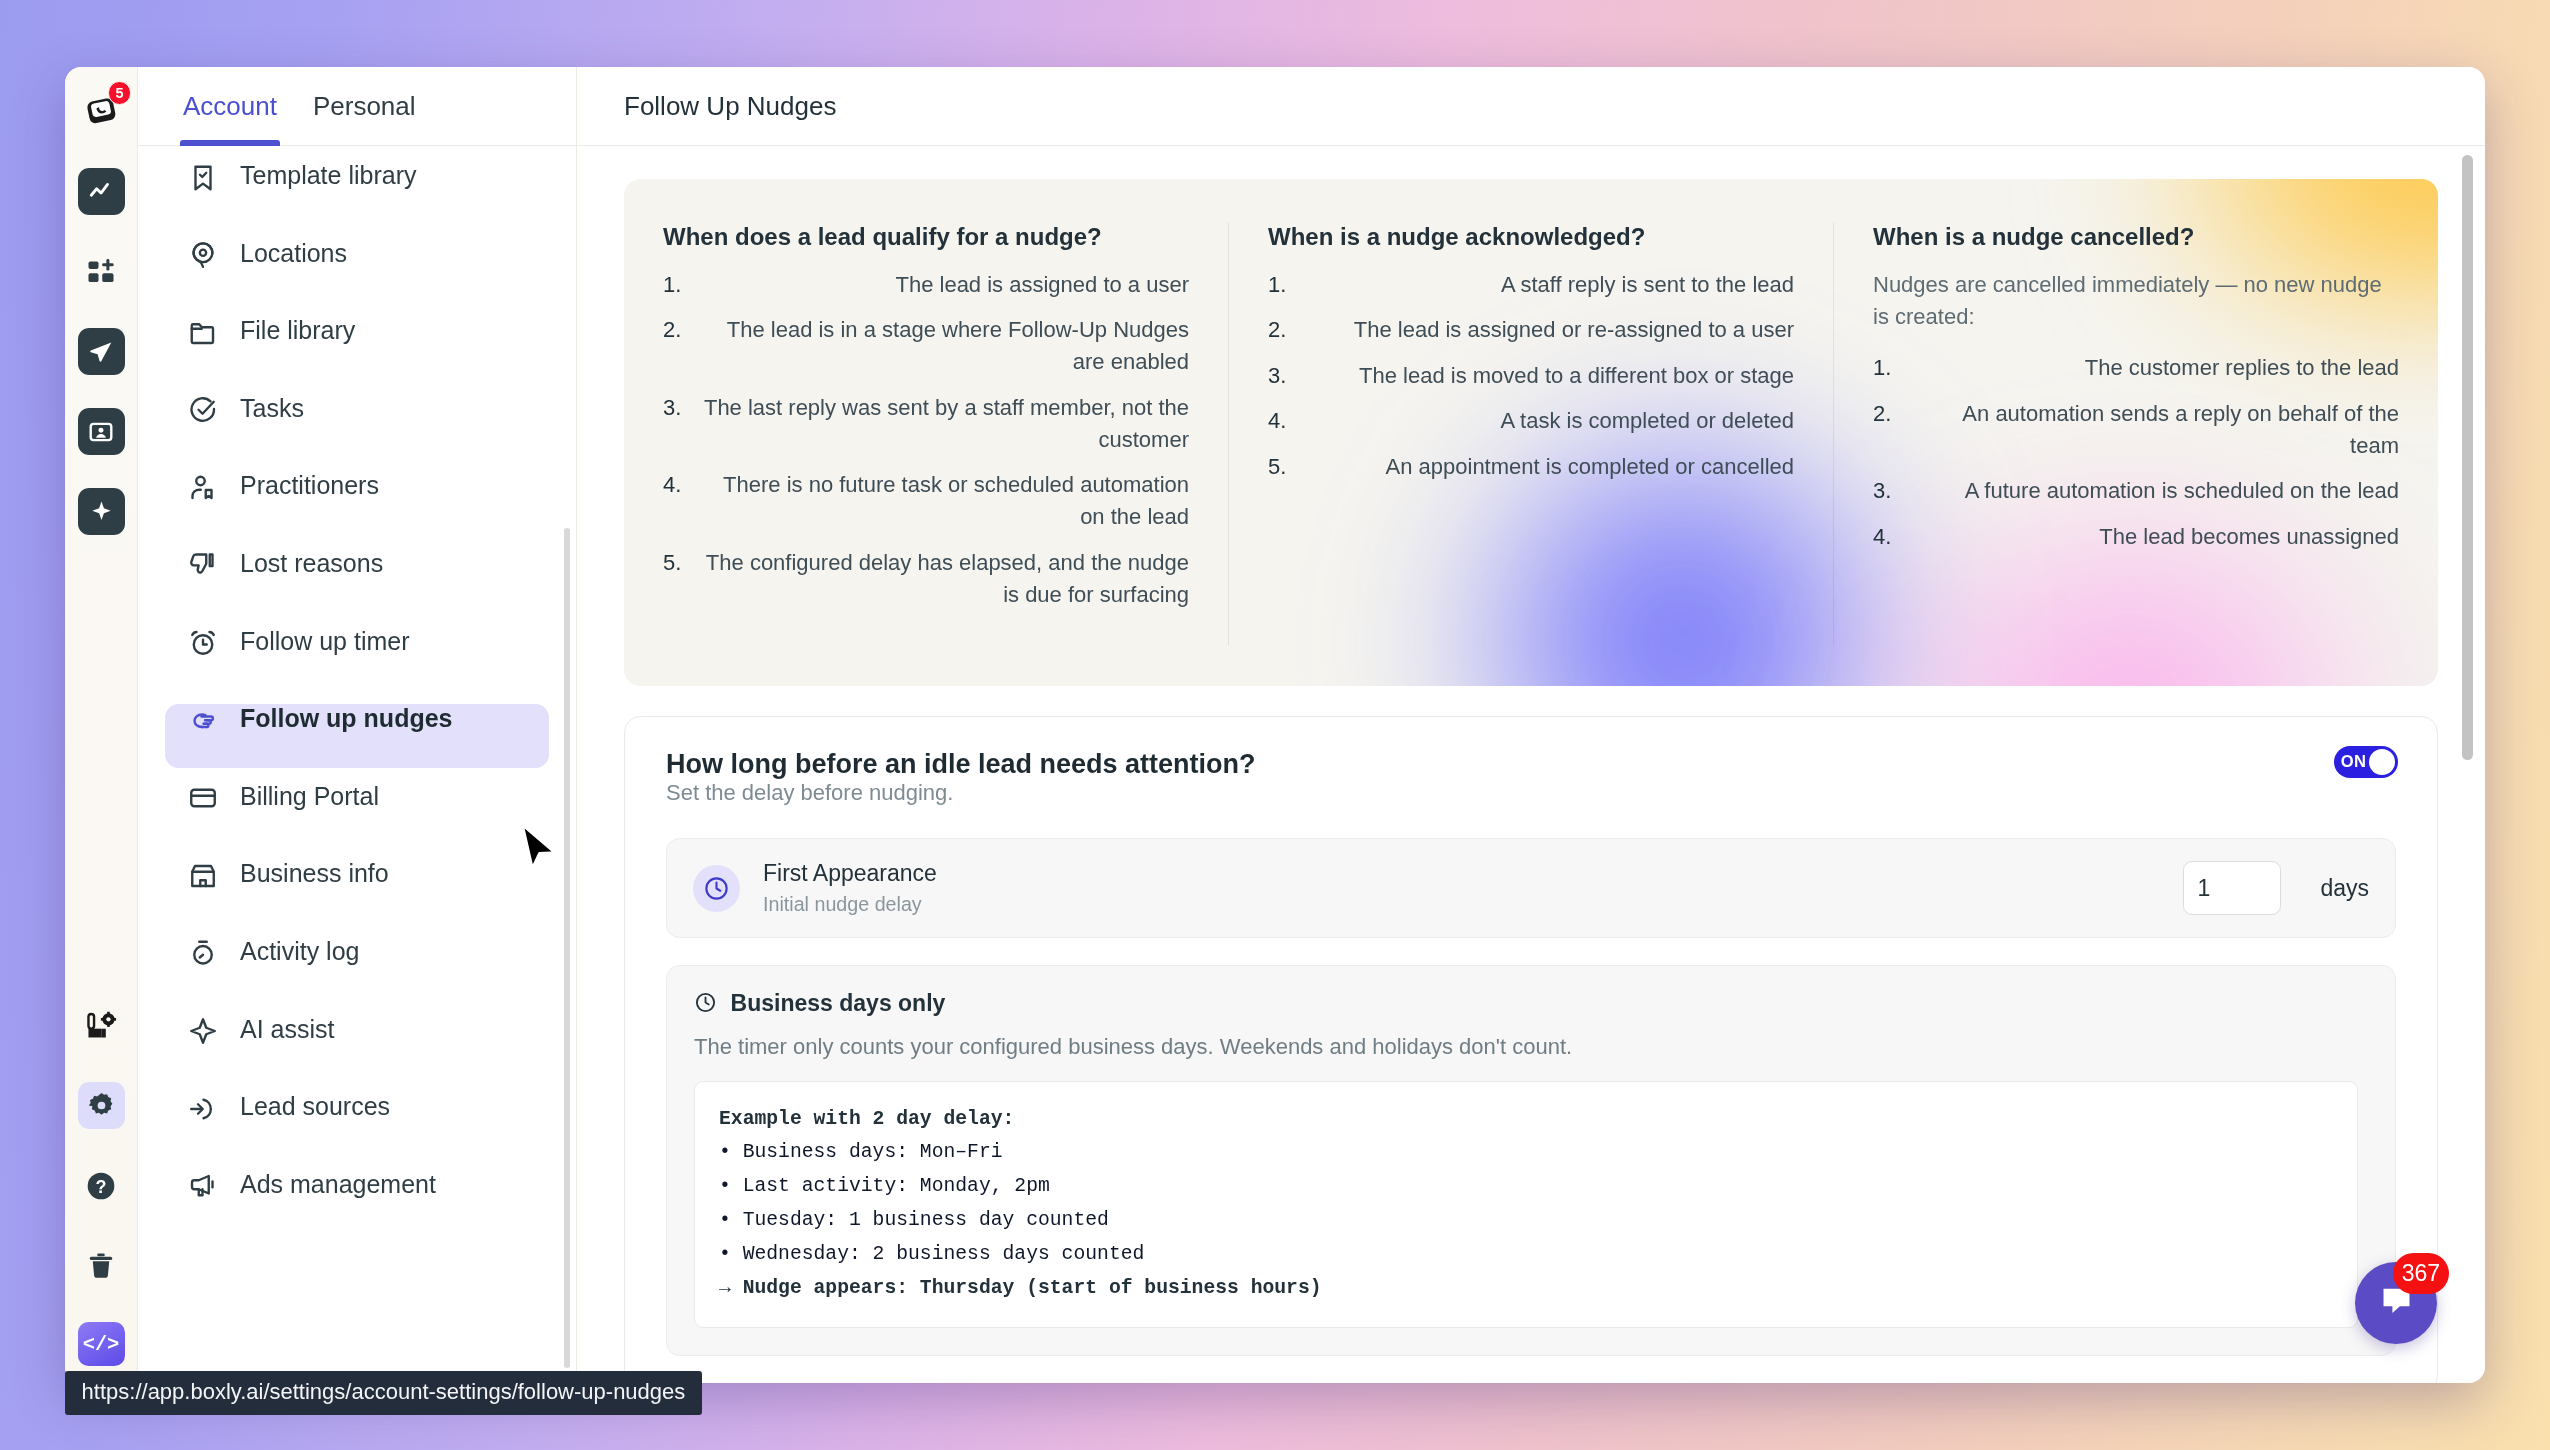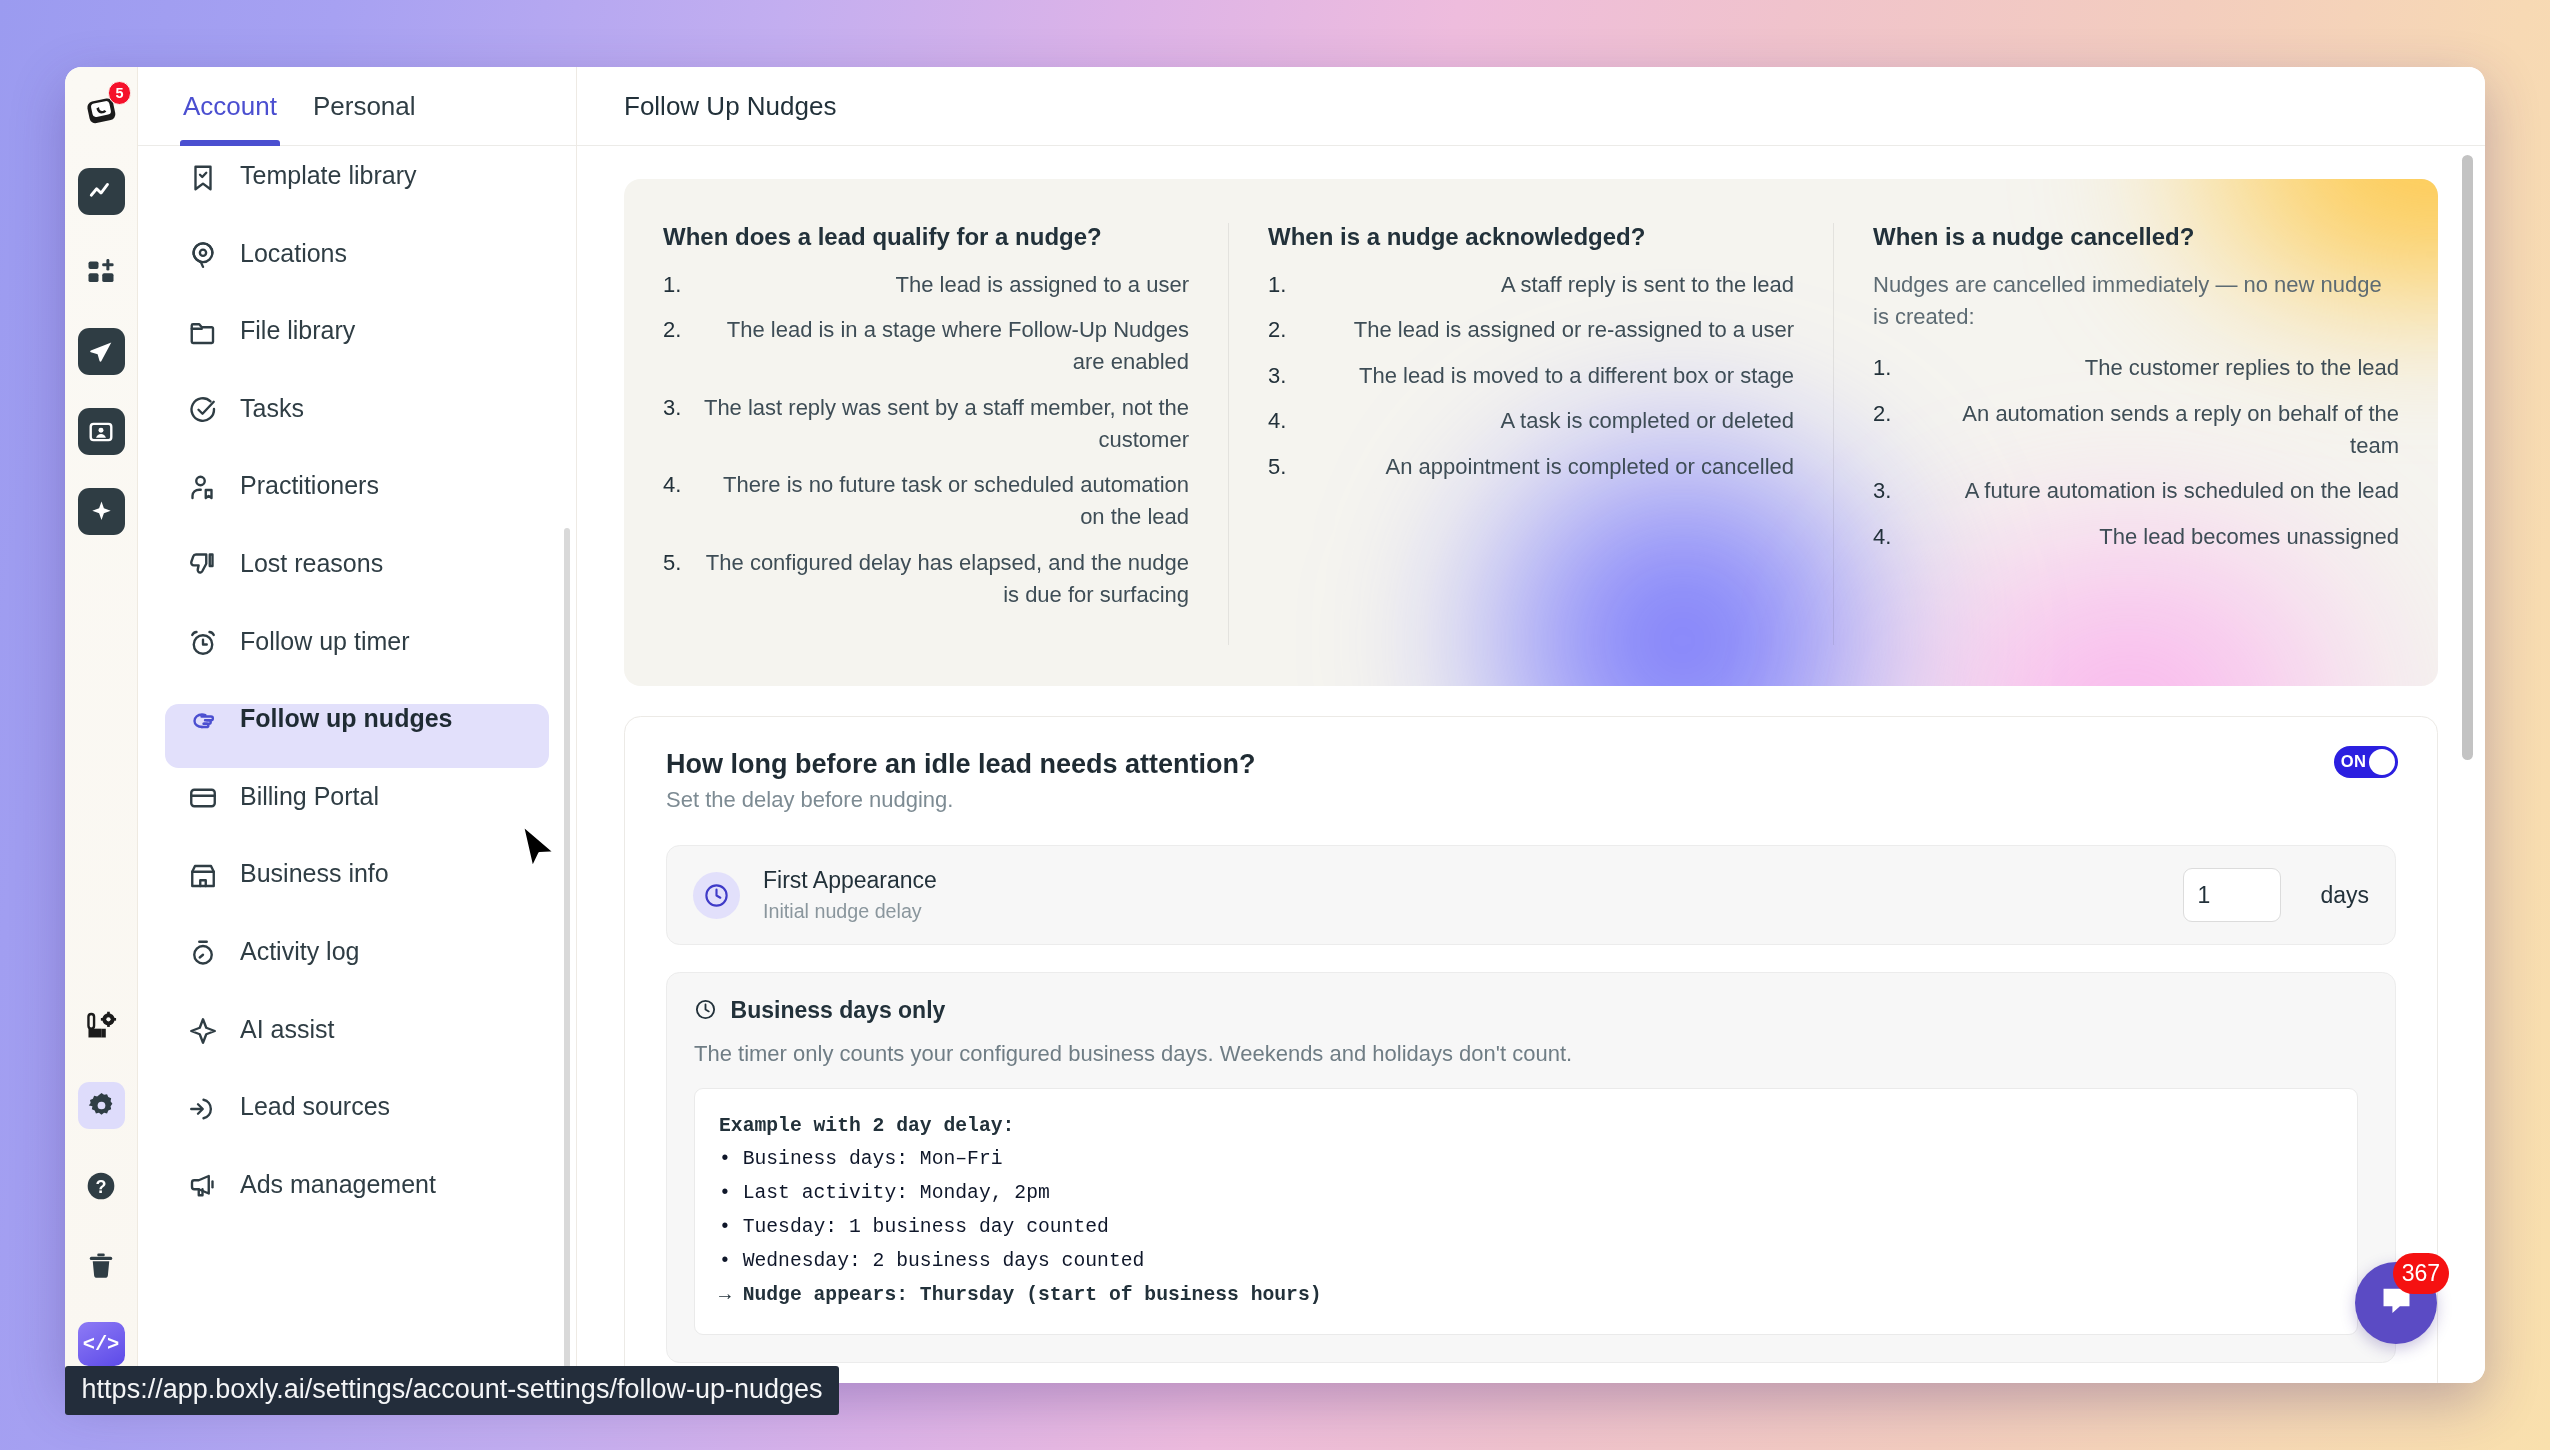--- a/index.html
+++ b/index.html
@@ -169,21 +169,21 @@
   #settings-card {
     margin-top: 30px;
     border: 0.8px solid #eceae6;
     border-radius: 16.6px;
     background:#fff;
     padding: 32px 41px 35px 41px;
     position:relative;
     box-shadow: 0 0.8px 1.5px rgba(0,0,0,.02);
   }
   #card-title { font-size: 27px; font-weight:700; color:#1f2b33; }
-  #card-sub { font-size: 22px; color:#7d8b93; margin-top: 7px; }
+  #card-sub { font-size: 22px; color:#7d8b93; margin-top: 0; }
 
   #toggle {
     position:absolute; right: 39px; top: 29px;
     width: 64px; height: 32px; border-radius: 16.6px;
     background: #2b1fe0;
     display:flex; align-items:center; justify-content:flex-start;
     padding: 0 6.8px;
   }
   #toggle-label { color:#fff; font-size:16.6px; font-weight:700; letter-spacing:0.4px; }
   #toggle-knob { position:absolute; right: 3px; top:3px; width:26px;height:26px;border-radius:50%;background:#fff; }
@@ -252,21 +252,21 @@
     position:absolute; top:-9px; right:-12px;
     min-width:48px; height:41px; padding: 0 9px;
     background:#f51111; color:#fff; border-radius:21px;
     font-size: 23px; display:flex;align-items:center;justify-content:center;
   }
 
   
   #status-url {
     position:absolute; left: 65px; bottom: 36px;
     background:#232d3b; color:#f4f5f7;
-    font-size: 27px;
+    font-size: 22px;
     padding: 8.3px 16.6px 9.8px 16.6px;
     border-radius: 3px;
     z-index: 50;
     white-space:nowrap;
   }
 
   
   #cursor { position:absolute; left: 516px; top: 821px; z-index: 60; }
 </style>
 </head>

